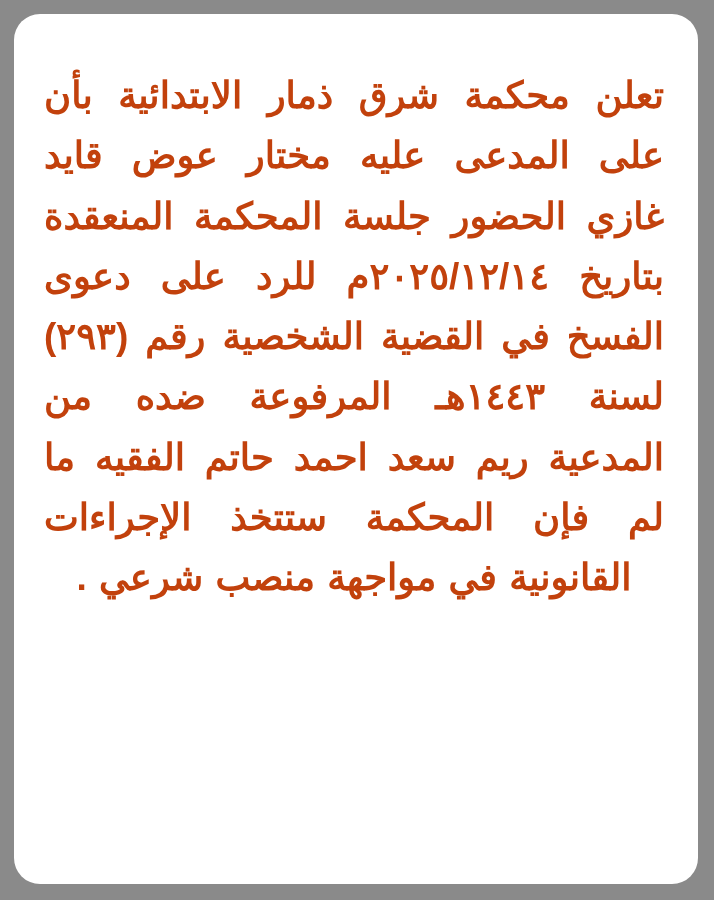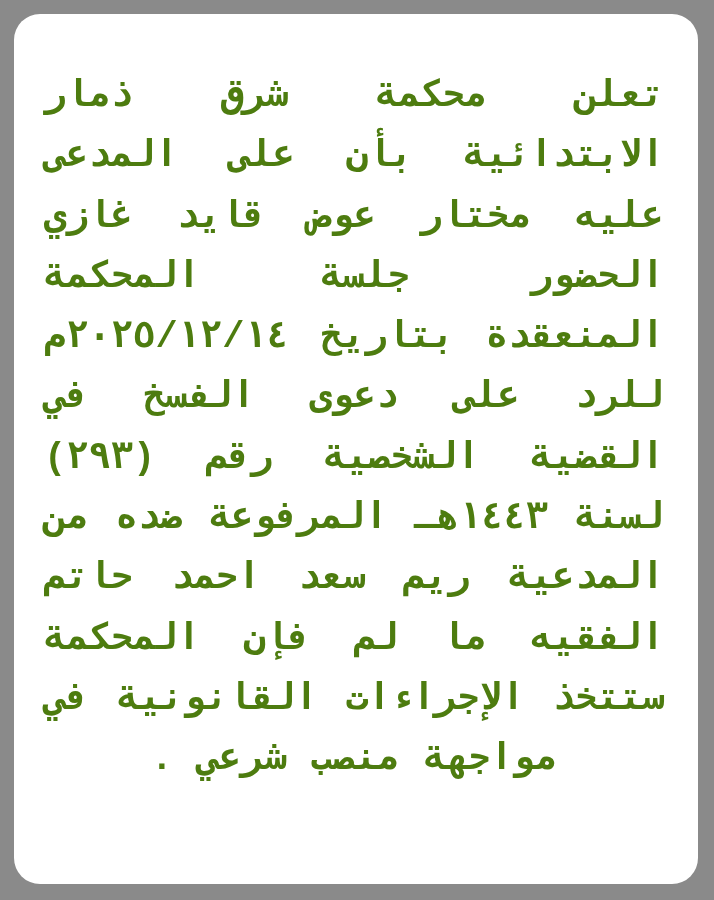--- a/index.html
+++ b/index.html
@@ -28,22 +28,22 @@
     background: #ffffff;
     border-radius: 26px;
     box-sizing: border-box;
     padding: 52px 34px 30px 30px;
     overflow: hidden;
   }
   .notice-body {
     direction: rtl;
     text-align: justify;
     text-align-last: center;
-    color: #4d7c0f;
-    font-family: Liberation Mono, monospace;
+    color: #c2410c;
+    font-family: Liberation Sans, sans-serif;
     font-weight: 700;
     font-size: 37px;
     line-height: 1.63;
     letter-spacing: 0px;
     word-spacing: 2px;
     white-space: pre-wrap;
   }
 </style>
 </head>
 <body>

